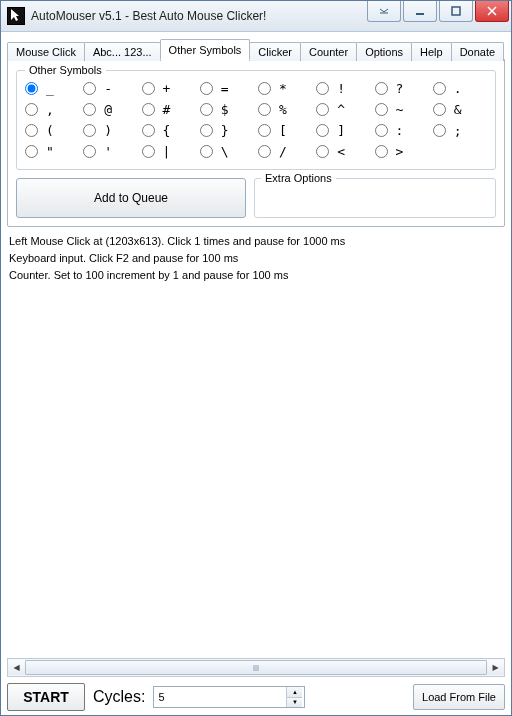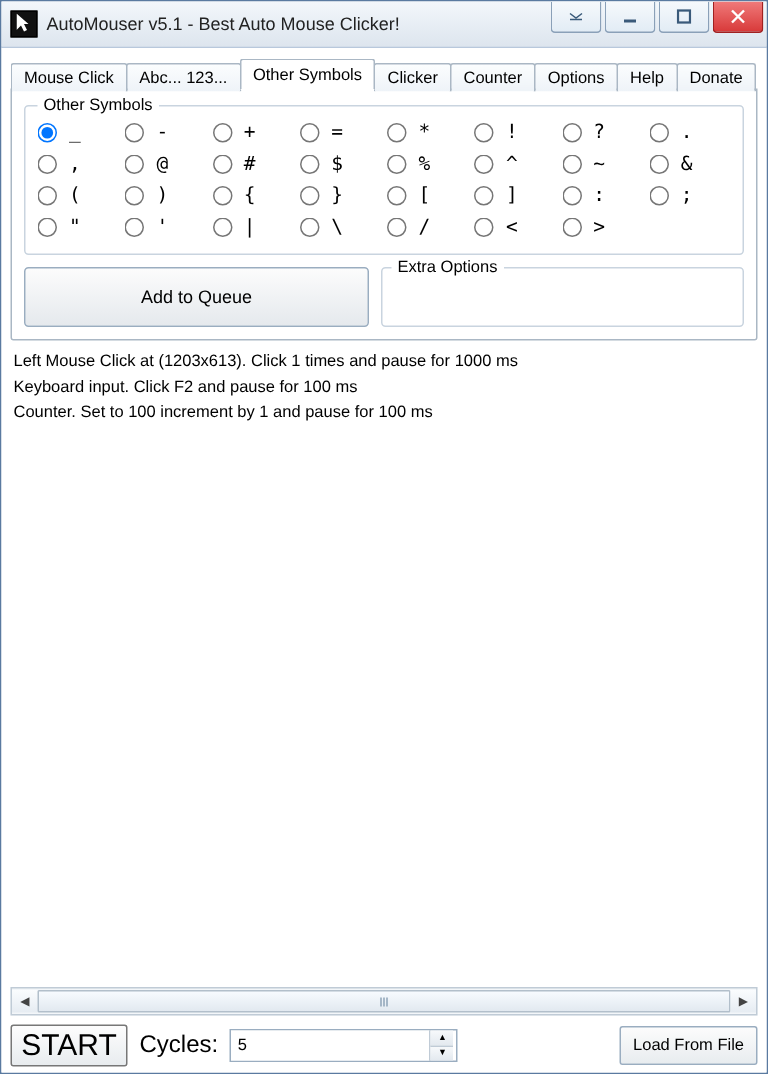--- a/index.html
+++ b/index.html
@@ -33,21 +33,21 @@
 .spin input{width:56px;border:none;padding:0 4px;font-size:11px;outline:none}
 .spin .sbtns{display:flex;flex-direction:column;border-left:1px solid #c0cbd6}
 .spin .sbtn{width:15px;height:10px;display:flex;align-items:center;justify-content:center;background:linear-gradient(#f7f9fb,#e3e9ef);font-size:6px;line-height:1;cursor:default}
 .spin .sbtn:first-child{border-bottom:1px solid #c0cbd6}
 .log{flex:1;padding:6px 2px;font-size:11px;line-height:1.55;overflow:hidden}
 .hscroll{height:17px;display:flex;align-items:center;border:1px solid #c0cbd6;background:#f3f6f9;margin-bottom:4px}
 .hscroll .hbtn{width:17px;height:15px;display:flex;align-items:center;justify-content:center;font-size:8px;color:#444;background:linear-gradient(#fafcfe,#e6ecf2);border:none}
 .hscroll .htrack{flex:1;display:flex;align-items:center}
 .hscroll .hthumb{flex:1;margin:0 0;height:13px;border:1px solid #b2bfcb;background:linear-gradient(#f7fbff,#e2e9f0);border-radius:1px;display:flex;justify-content:center;align-items:center}
 .bottom{display:flex;align-items:center;gap:8px;height:32px}
-.startbtn{width:76px;height:26px;border:1px solid #777;background:linear-gradient(#fdfdfd,#e8ecef);font-size:20px;font-weight:400;display:flex;align-items:center;justify-content:center;cursor:default;border-radius:2px}
+.startbtn{width:76px;height:26px;border:1px solid #777;background:linear-gradient(#fdfdfd,#e8ecef);font-size:14px;font-weight:700;display:flex;align-items:center;justify-content:center;cursor:default;border-radius:2px}
 .cycles-lab{font-size:16px}
 .btn{height:24px;padding:0 8px;border:1px solid #9aadc0;background:linear-gradient(#fcfcfc,#e8ecef);font-size:11px;border-radius:2px;display:flex;align-items:center;cursor:default}
 .status{height:22px;border-top:1px solid #c8d2dc;display:flex;align-items:center;padding:0 6px;font-size:11px;gap:8px;background:#f3f7fb}
 .status a{color:#2a55c7;text-decoration:underline}
 .grip{margin-left:auto;width:14px;height:14px;background:repeating-linear-gradient(135deg,#9cb0c3 0 1px,transparent 1px 3px)}
 </style>
 </head>
 <body>
 
 <div class="window">

